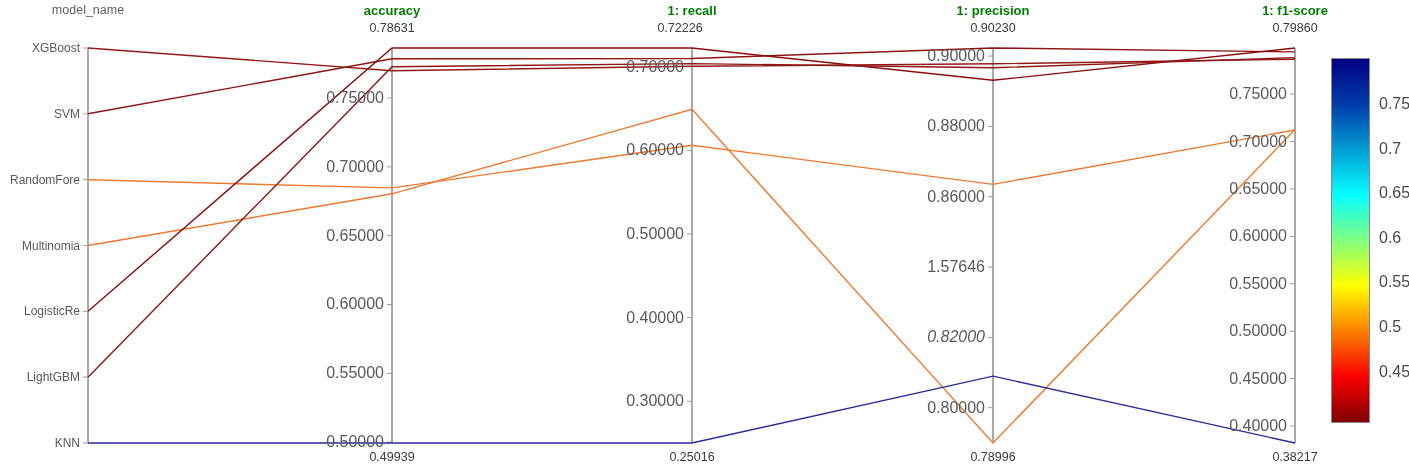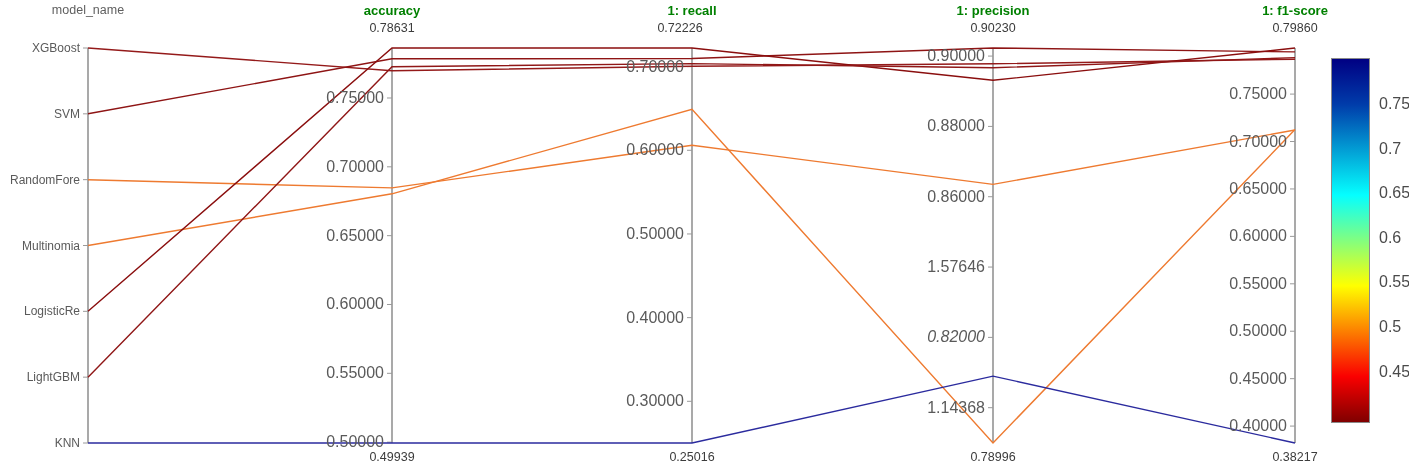--- a/index.html
+++ b/index.html
@@ -95,21 +95,21 @@
       <div class="lbl tick-label" style="left: 684px; top: 317.631px;">0.40000</div>
       <div class="lbl tick-label" style="left: 684px; top: 401.3px;">0.30000</div>
       <div class="lbl axis-header" style="left: 993px; top: 3px;">1: precision</div>
       <div class="lbl range-label" style="left: 993px; top: 21px;">0.90230</div>
       <div class="lbl range-label" style="left: 993px; top: 450px;">0.78996</div>
       <div class="lbl tick-label" style="left: 985px; top: 56.0871px;">0.90000</div>
       <div class="lbl tick-label" style="left: 985px; top: 126.409px;">0.88000</div>
       <div class="lbl tick-label" style="left: 985px; top: 196.732px;">0.86000</div>
       <div class="lbl tick-label" style="left: 985px; top: 267.054px;">1.57646</div>
       <div class="lbl tick-label" style="left: 985px; top: 337.376px; font-style: italic;">0.82000</div>
-      <div class="lbl tick-label" style="left: 985px; top: 407.698px;">1.14368</div>
+      <div class="lbl tick-label" style="left: 985px; top: 407.698px;">0.80000</div>
       <div class="lbl axis-header" style="left: 1295px; top: 3px;">1: f1-score</div>
       <div class="lbl range-label" style="left: 1295px; top: 21px;">0.79860</div>
       <div class="lbl range-label" style="left: 1295px; top: 450px;">0.38217</div>
       <div class="lbl tick-label" style="left: 1287px; top: 94.099px;">0.75000</div>
       <div class="lbl tick-label" style="left: 1287px; top: 141.526px;">0.70000</div>
       <div class="lbl tick-label" style="left: 1287px; top: 188.953px;">0.65000</div>
       <div class="lbl tick-label" style="left: 1287px; top: 236.38px;">0.60000</div>
       <div class="lbl tick-label" style="left: 1287px; top: 283.807px;">0.55000</div>
       <div class="lbl tick-label" style="left: 1287px; top: 331.234px;">0.50000</div>
       <div class="lbl tick-label" style="left: 1287px; top: 378.661px;">0.45000</div>

